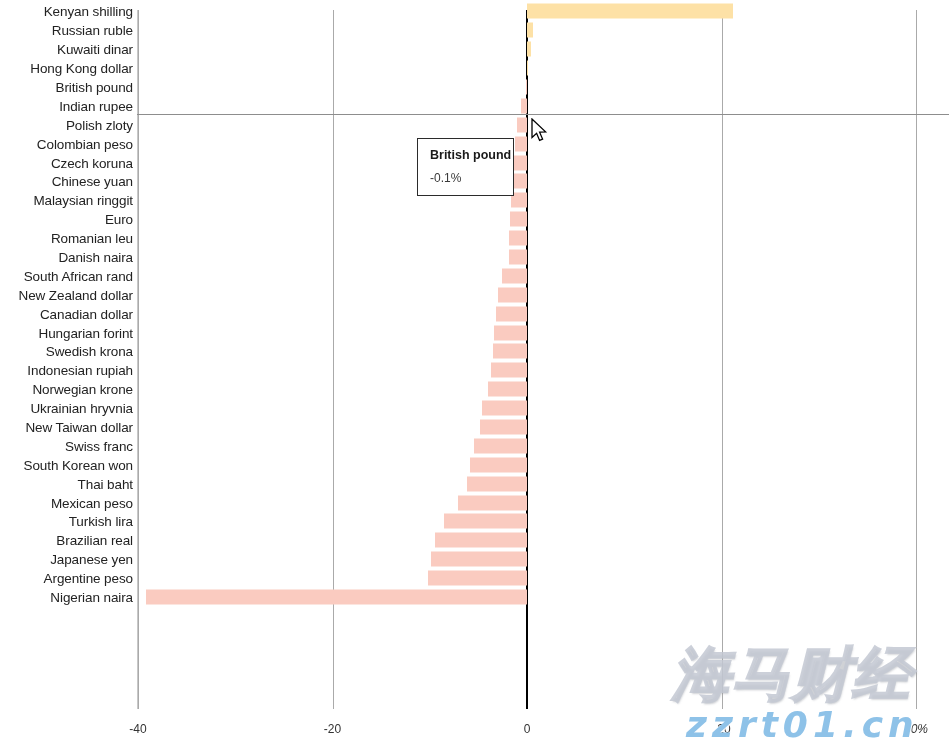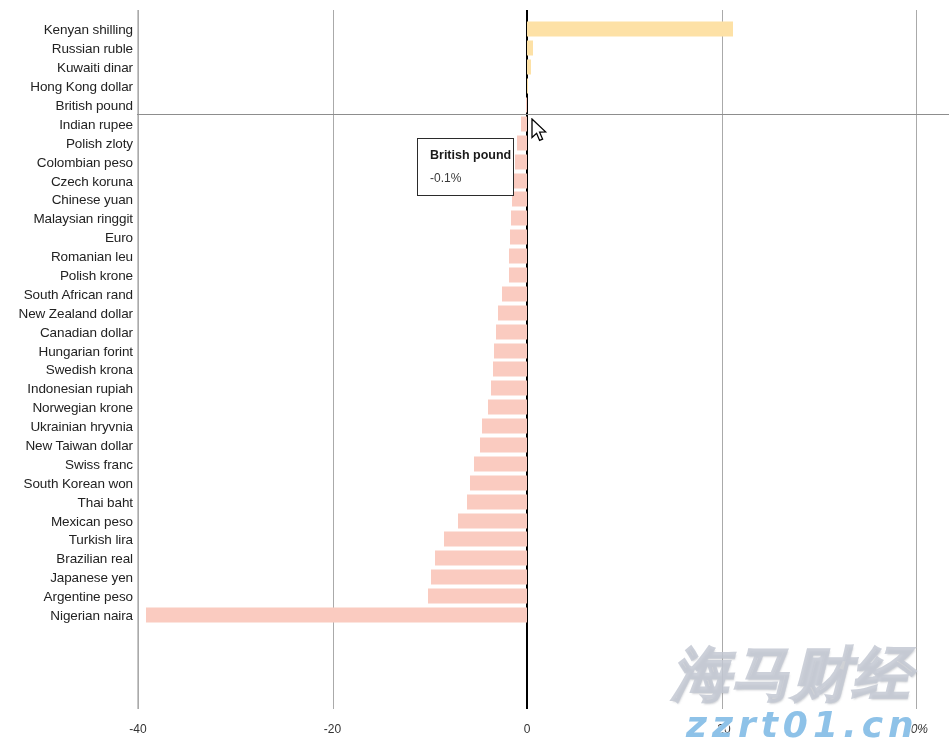--- a/index.html
+++ b/index.html
@@ -52,21 +52,21 @@
     font-size: 12px;
     color: #333333;
     transform: translateX(-50%);
     white-space: nowrap;
   }
 
   
   .rows {
     position: absolute;
     left: 0;
-    top: 20px;
+    top: 2px;
     width: 949px;
   }
   .row {
     position: relative;
     height: 18.9px;
     width: 949px;
   }
   .row-label {
     position: absolute;
     right: 816px;
@@ -244,21 +244,21 @@
         </div>
         <div class="row">
           <div class="row-label">Euro</div>
           <div class="bar" style="left: 510.467px; width: 16.5325px;"></div>
         </div>
         <div class="row">
           <div class="row-label">Romanian leu</div>
           <div class="bar" style="left: 509.495px; width: 17.505px;"></div>
         </div>
         <div class="row">
-          <div class="row-label">Polish krone</div>
+          <div class="row-label">Danish naira</div>
           <div class="bar" style="left: 509.495px; width: 17.505px;"></div>
         </div>
         <div class="row">
           <div class="row-label">South African rand</div>
           <div class="bar" style="left: 501.715px; width: 25.285px;"></div>
         </div>
         <div class="row">
           <div class="row-label">New Zealand dollar</div>
           <div class="bar" style="left: 497.825px; width: 29.175px;"></div>
         </div>

